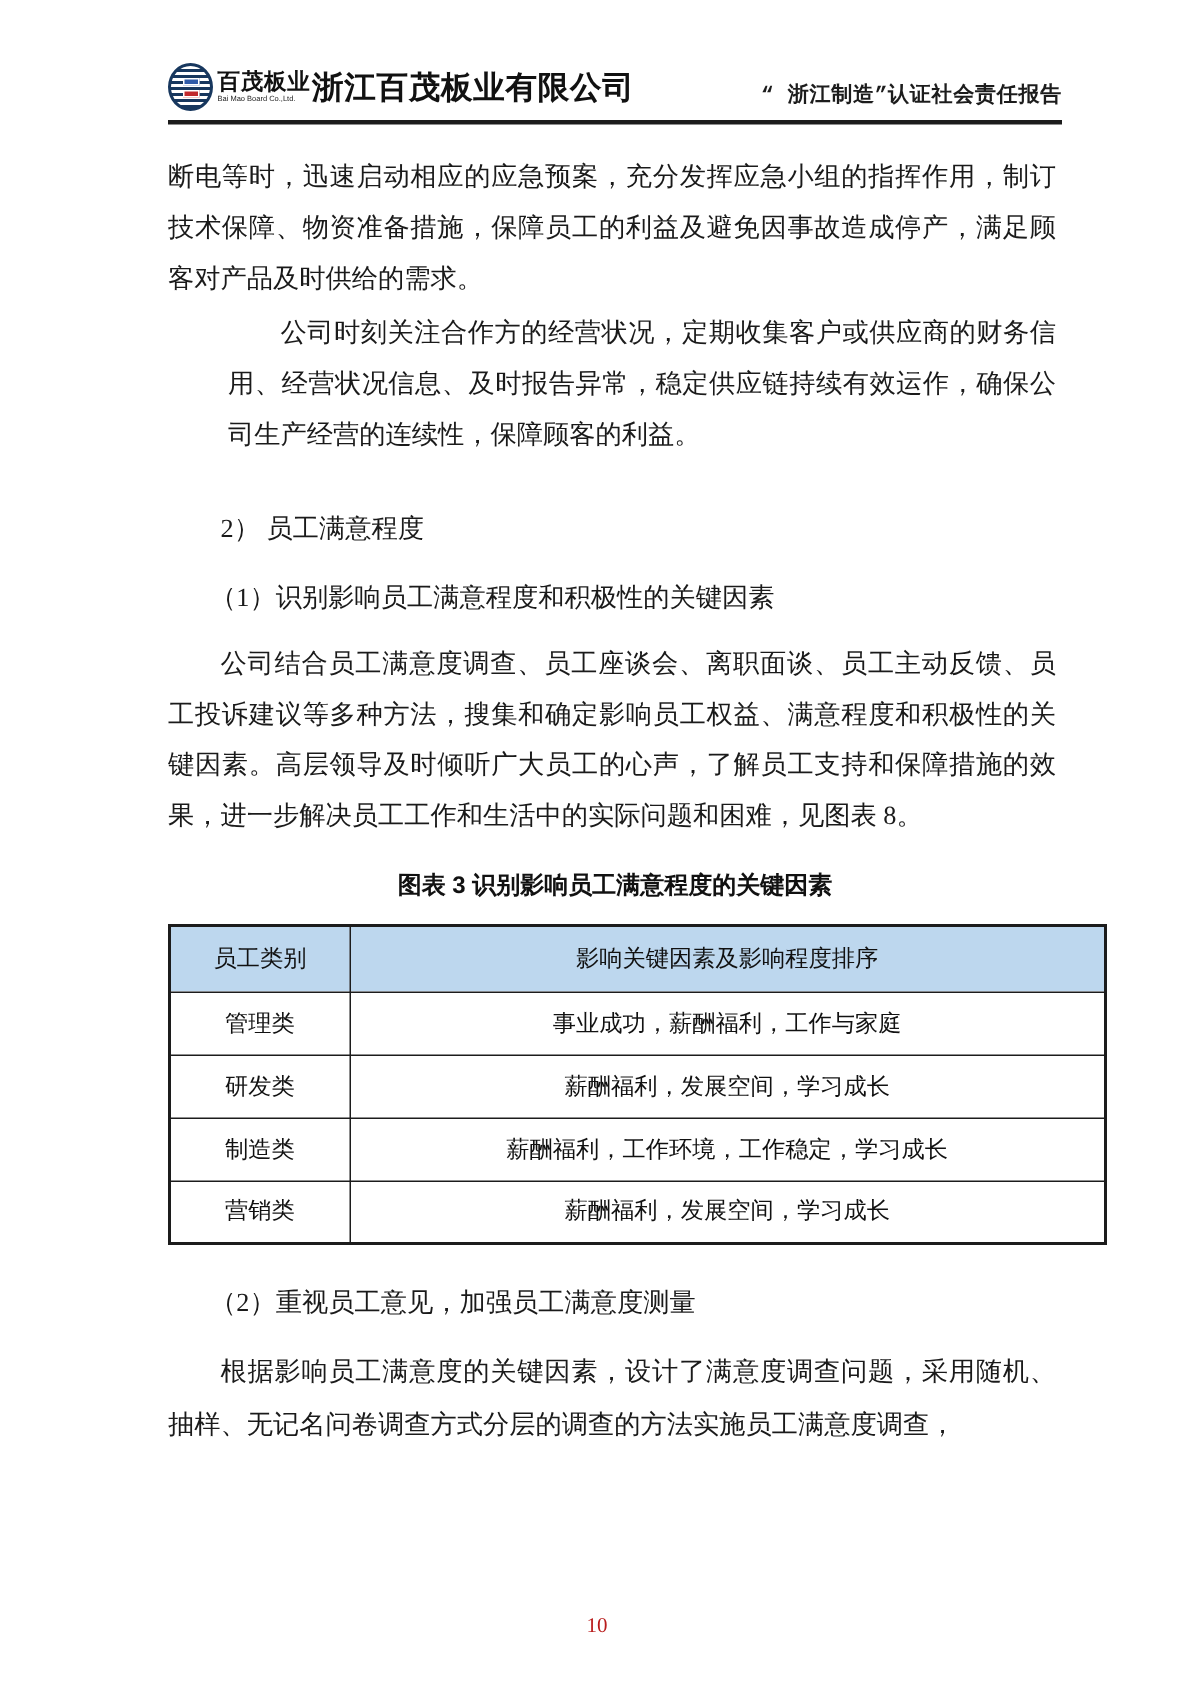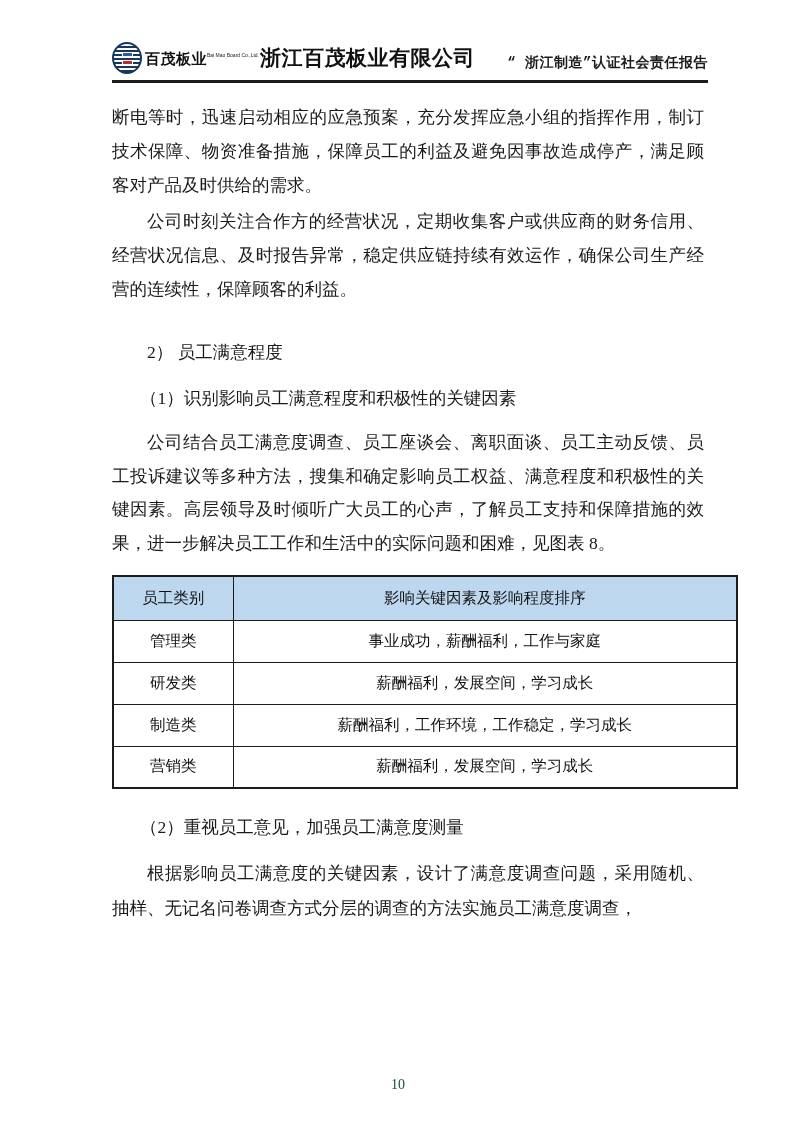--- a/index.html
+++ b/index.html
@@ -36,21 +36,21 @@
     flex: 0 0 auto;
   }
   .logo-mark .bar-blue {
     position: absolute; left: 8px; top: 8px;
     width: 11px; height: 5px; background: #2e5aa8; border: 1px solid #ffffff;
   }
   .logo-mark .bar-red {
     position: absolute; left: 8px; top: 16px;
     width: 11px; height: 5px; background: #c0282d; border: 1px solid #ffffff;
   }
-  .logo-text { margin-left: 3px; display: flex; flex-direction: row; line-height: 1; }
+  .logo-text { margin-left: 3px; display: flex; flex-direction: column; line-height: 1; }
   .logo-brand-cn {
     font-family: "Liberation Sans", "DejaVu Sans", sans-serif;
     font-weight: bold; font-size: 15px; color: #111; letter-spacing: 0.5px;
   }
   .logo-brand-en {
     font-family: "Liberation Sans", "DejaVu Sans", sans-serif;
     font-size: 5px; color: #222; margin-top: 2px; white-space: nowrap;
   }
   .company-name {
     font-family: "Liberation Sans", "DejaVu Sans", sans-serif;
@@ -65,21 +65,21 @@
 
   
   .para {
     font-size: 17.5px;
     line-height: 34px;
     text-align: justify;
     margin-right: 4px;
   }
   .indent { text-indent: 2em; }
   .p1 { margin-top: 17px; }
-  .p2 { margin-top: 2px; }
+  .p2 { margin-top: 2px; margin-left: 40px; }
   .p3 { margin-top: 4px; line-height: 35px; }
   .h-level2 { margin-top: 29px; font-size: 17.5px; line-height: 34px; text-indent: 2em; }
   .h-level3 { margin-top: 12px; font-size: 17.5px; line-height: 34px; text-indent: 1.6em; }
   .p4 { margin-top: 11px; line-height: 33.5px; }
   .p5 { margin-top: 12px; line-height: 35px; }
   .h22 { margin-top: 21px; }
 
   
   .table-title {
     margin-top: 20px;
@@ -114,21 +114,21 @@
   }
   .col-category { width: 120px; }
 
   
   .footer {
     position: absolute;
     left: 0; right: 4px;
     bottom: 38px;
     text-align: center;
     font-size: 14px;
-    color: #14532d;
+    color: #b91c1c;
   }
 </style>
 </head>
 <body>
 
 <div class="page">
 
   <div class="content">
 
     <div class="header">
@@ -150,20 +150,21 @@
 
     <p class="para p2 indent">公司时刻关注合作方的经营状况，定期收集客户或供应商的财务信用、经营状况信息、及时报告异常，稳定供应链持续有效运作，确保公司生产经营的连续性，保障顾客的利益。</p>
 
 
     <p class="h-level2">2） 员工满意程度</p>
 
     <p class="h-level3">（1）识别影响员工满意程度和积极性的关键因素</p>
 
     <p class="para p4 indent">公司结合员工满意度调查、员工座谈会、离职面谈、员工主动反馈、员工投诉建议等多种方法，搜集和确定影响员工权益、满意程度和积极性的关键因素。高层领导及时倾听广大员工的心声，了解员工支持和保障措施的效果，进一步解决员工工作和生活中的实际问题和困难，见图表 8。</p>
 
+    <p class="table-title">图表 3 识别影响员工满意程度的关键因素</p>
 
     <table class="factors">
       <thead>
         <tr>
           <th class="col-category">员工类别</th>
           <th>影响关键因素及影响程度排序</th>
         </tr>
       </thead>
       <tbody>
         <tr>

